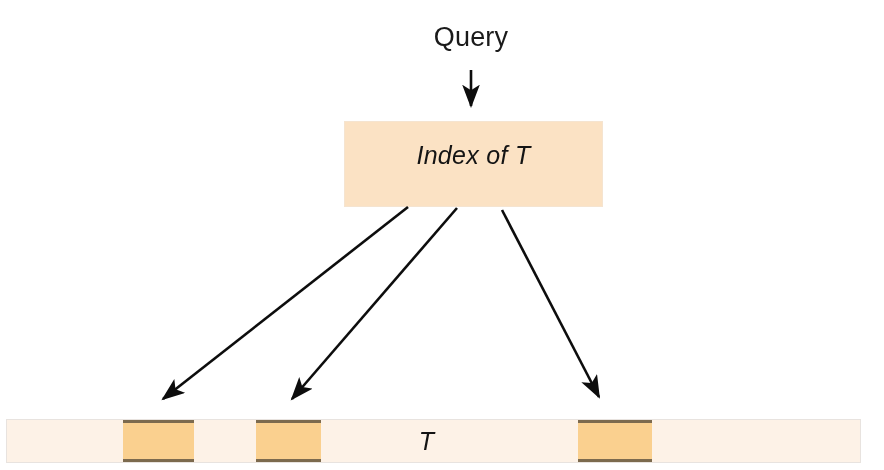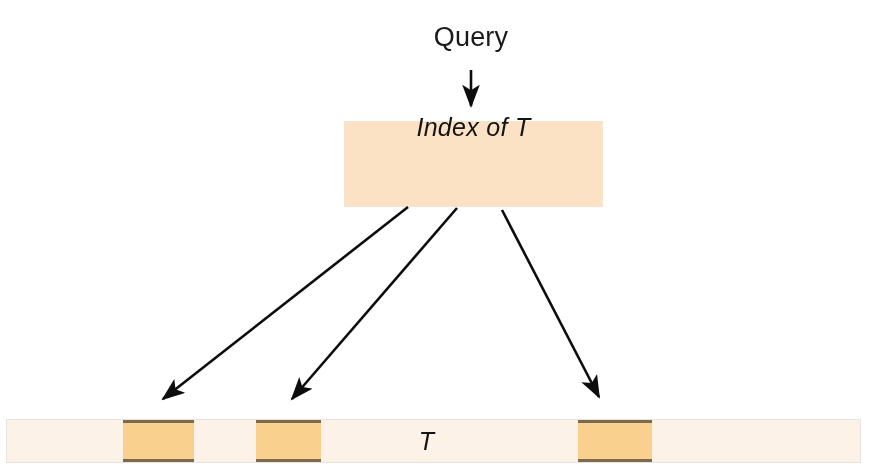--- a/index.html
+++ b/index.html
@@ -37,21 +37,21 @@
   
   #index-box {
     position: absolute;
     left: 345px;
     top: 122px;
     width: 257px;
     height: 84px;
     background: #FBE2C4;
     box-shadow: 0 0 0 1px rgba(236, 206, 170, 0.55);
     display: flex;
-    align-items: flex-start;
+    align-items: center;
     justify-content: center;
   }
   #index-box-label {
     font-size: 25px;
     font-style: italic;
     color: #141414;
     font-family: "Liberation Sans", sans-serif;
     transform: translateY(-9px);
     letter-spacing: 0.3px;
   }

